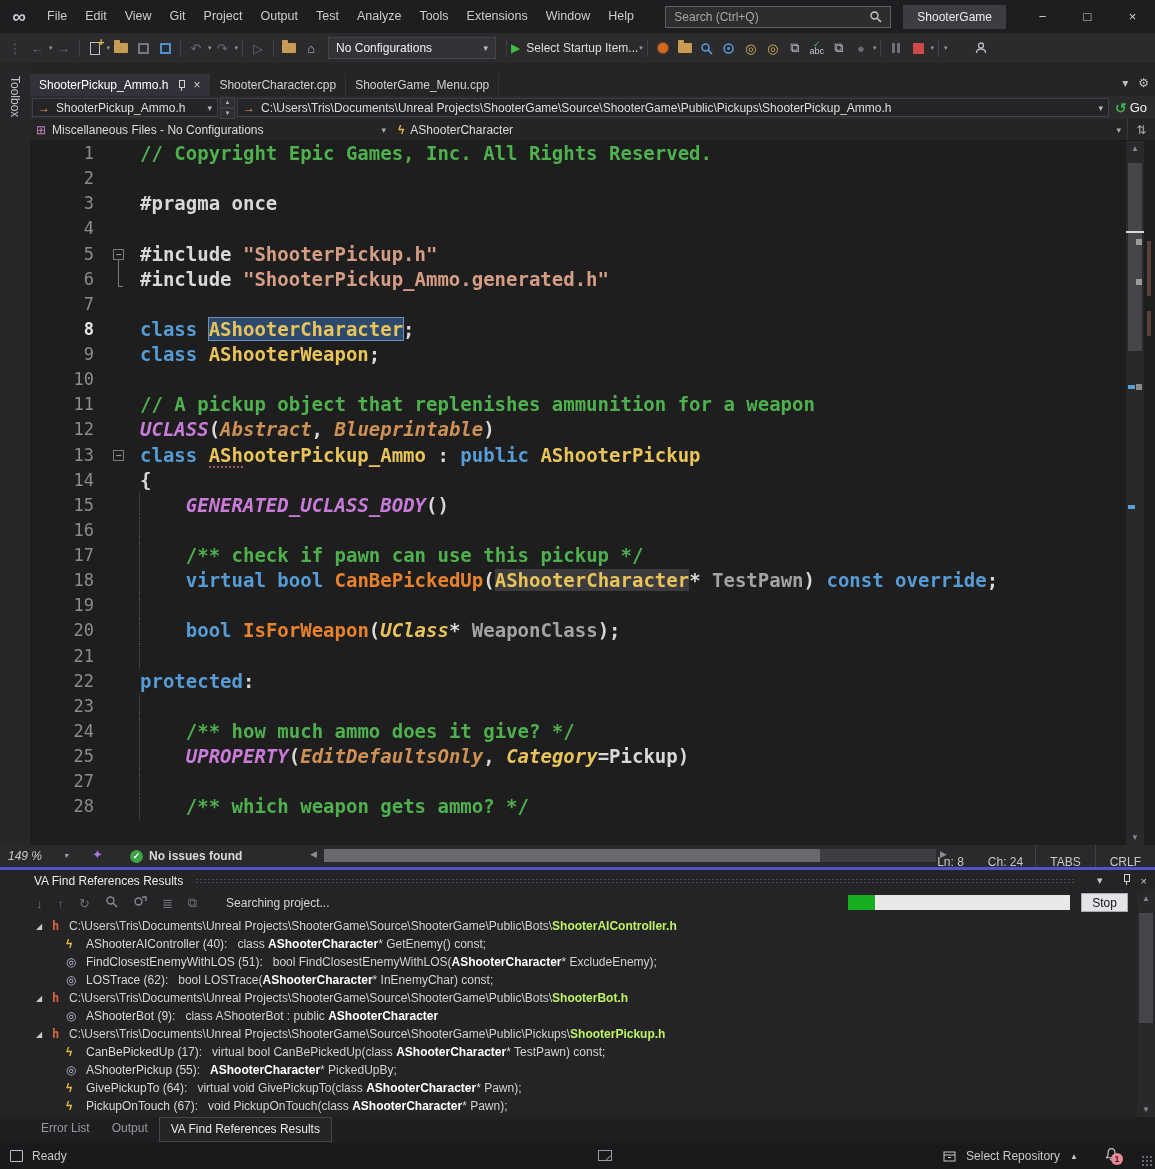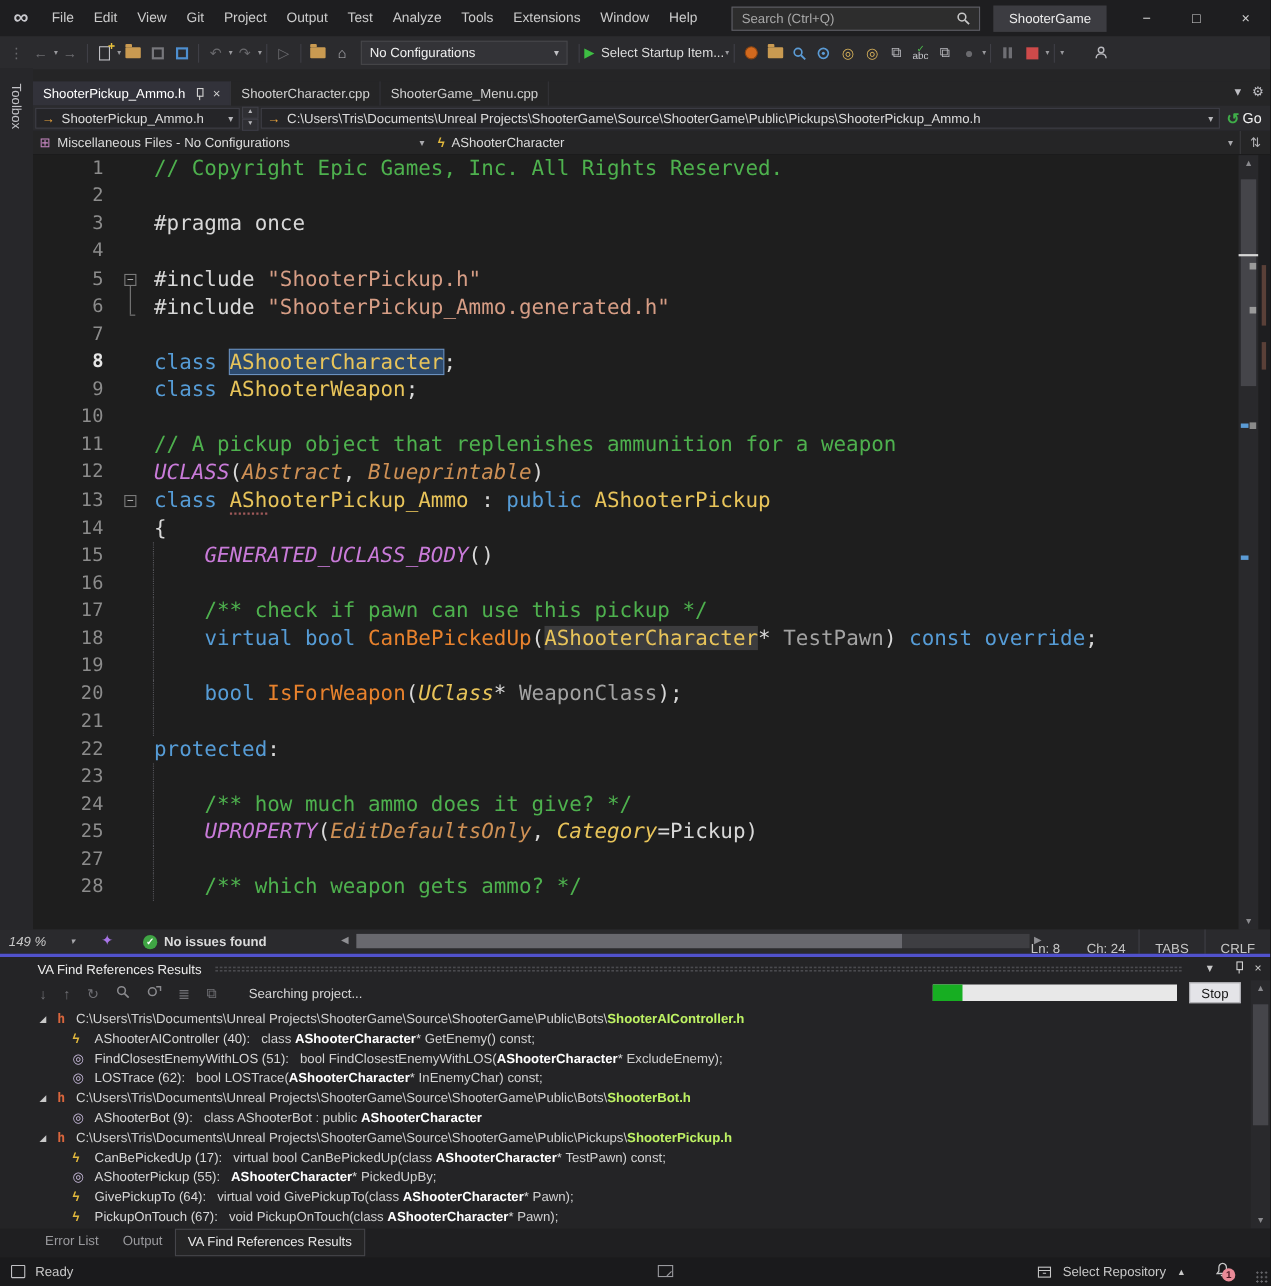--- a/index.html
+++ b/index.html
@@ -83,21 +83,21 @@
   .editor{position:absolute;top:141px;left:30px;right:29px;height:704px;background:#1E1E1E;overflow:hidden;
           font-family:"DejaVu Sans Mono",monospace;}
   .cl-line{display:flex;height:25.14px;line-height:25.14px;font-size:19px;position:relative;white-space:pre;}
   .gut{width:80px;text-align:right;padding-right:16px;color:#8C8C8C;font-size:17px;flex:none;}
   .cl-line.active .gut{color:#E6E6E6;font-weight:bold;}
   .fold{width:22px;flex:none;position:relative;}
   .foldbox{position:absolute;left:3px;top:7px;width:11px;height:11px;border:1px solid #7A7A7A;background:#1E1E1E;
            color:#BBBBBB;font-size:10px;line-height:9px;text-align:center;}
   .foldline::before{content:"";position:absolute;left:8px;top:-7px;height:26px;border-left:1px solid #7A7A7A;}
   .foldline::after{content:"";position:absolute;left:8px;top:19px;width:5px;border-top:1px solid #7A7A7A;}
-  .codetxt{position:relative;flex:1;white-space:pre;}
+  .codetxt{position:relative;flex:1;white-space:pre;font-weight:bold;}
   .guide{position:absolute;left:7px;top:0;bottom:0;border-left:1px dotted #55555A;}
   .cm{color:#4EB14E;}  .pp{color:#D8D8D8;}  .str{color:#D69D85;}  .kw{color:#569CD6;}
   .cl{color:#E8C45A;}  .mac{color:#C97BD9;font-style:italic;}  .arg{color:#CE9055;font-style:italic;}
   .argy{color:#E8C45A;font-style:italic;}  .var{color:#a3a3a3;}  .meth{color:#E8822D;}  .pun{color:#D8D8D8;}
   .sel{background:#2D4A6D;box-shadow:0 0 0 1px #6A90BE;}
   .ref{background:#3C3C3E;}
   .dots3{border-bottom:2px dotted #A05A5A;}
 
   
   .vscroll{position:absolute;top:141px;right:11px;width:18px;height:704px;background:#29292C;}
@@ -229,21 +229,21 @@
       <span class="tinychev">▾</span>
     <span class="tico dis">↷</span>
       <span class="tinychev">▾</span>
     <span class="tsep"></span>
     <span class="tico dis">▷</span>
     <span class="tsep"></span>
     <span class="tico">
         <span class="foldericon"></span>
       </span>
     <span class="tico">⌂</span>
-    <div class="combo" style="width:188px;margin:0 6px;">
+    <div class="combo" style="width:168px;margin:0 6px;">
       <span class="cv">No Configurations</span>
       <span class="chev">▾</span>
     </div>
     <span class="tsep"></span>
     <span class="runplay">▶</span>
     <span class="startup">Select Startup Item...</span>
     <span class="tinychev">▾</span>
     <span class="tsep"></span>
     <span class="tico">
         <span class="orangecirc"></span>

